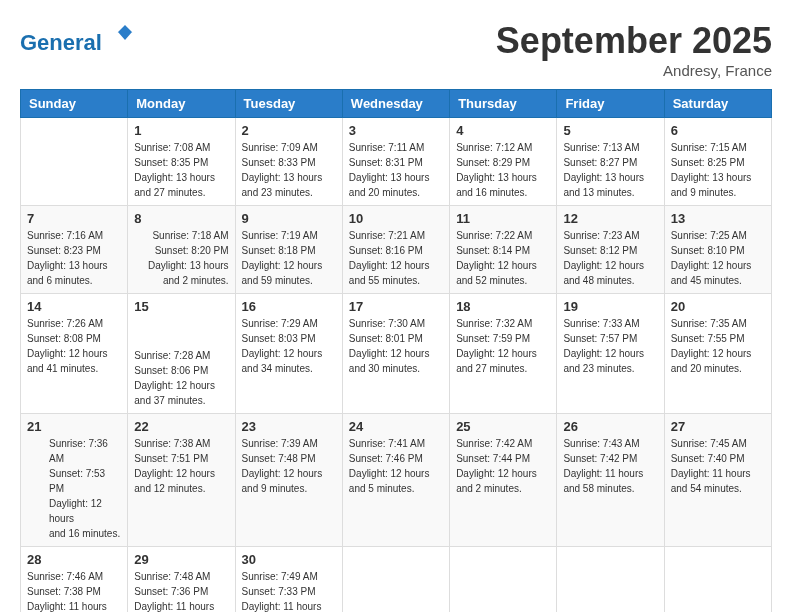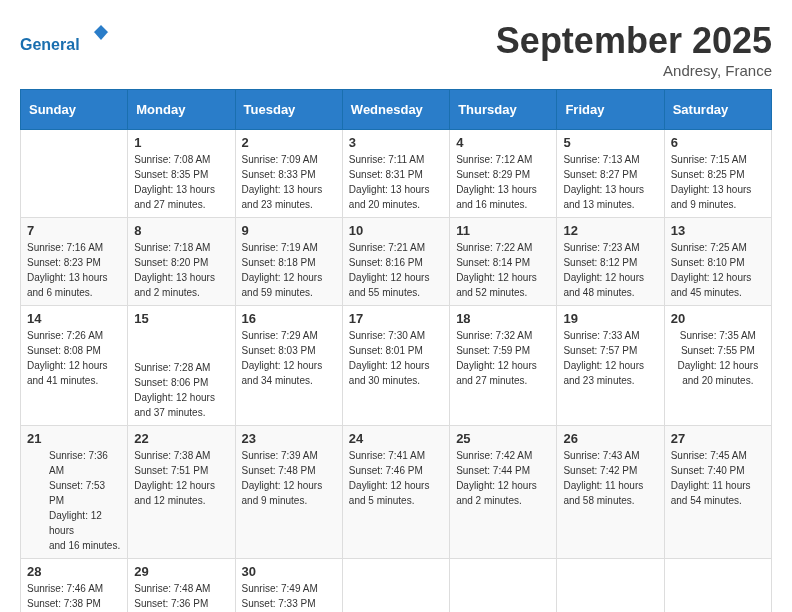--- a/index.html
+++ b/index.html
@@ -14,21 +14,21 @@
       display: flex;
       justify-content: space-between;
       align-items: flex-start;
       margin-bottom: 10px;
     }
     .logo {
       display: flex;
       align-items: center;
     }
     .logo-text {
-      font-size: 16px;
+      font-size: 22px;
       font-weight: bold;
       color: #333;
       line-height: 1.1;
     }
     .logo-text span {
       color: #1a6faf;
     }
     .logo-icon {
       width: 30px;
       height: 30px;
@@ -48,21 +48,21 @@
     }
     .calendar {
       width: 100%;
       border-collapse: collapse;
       border: 1px solid #ccc;
     }
     .calendar th {
       background-color: #2a7dc9;
       color: white;
       text-align: left;
-      padding: 12px 8px;
+      padding: 6px 8px;
       font-size: 13px;
       font-weight: bold;
       border: 1px solid #1a6faf;
     }
     .calendar td {
       vertical-align: top;
       padding: 5px 6px;
       border: 1px solid #ddd;
       width: 107px;
       min-height: 80px;
@@ -171,21 +171,21 @@
       <tr>
         <td>
           <span class="day-num">7</span>
           <div class="day-info" style="white-space: pre-line;">Sunrise: 7:16 AM
 Sunset: 8:23 PM
 Daylight: 13 hours
 and 6 minutes.</div>
         </td>
         <td>
           <span class="day-num">8</span>
-          <div class="day-info" style="white-space: pre-line;">Sunrise: 7:18 AM
+          <div class="day-info" style="white-space: pre-line; text-align: right;">Sunrise: 7:18 AM
 Sunset: 8:20 PM
 Daylight: 13 hours
 and 2 minutes.</div>
         </td>
         <td>
           <span class="day-num">9</span>
           <div class="day-info" style="white-space: pre-line;">Sunrise: 7:19 AM
 Sunset: 8:18 PM
 Daylight: 12 hours
 and 59 minutes.</div>
@@ -257,21 +257,21 @@
         </td>
         <td>
           <span class="day-num">19</span>
           <div class="day-info" style="white-space: pre-line;">Sunrise: 7:33 AM
 Sunset: 7:57 PM
 Daylight: 12 hours
 and 23 minutes.</div>
         </td>
         <td>
           <span class="day-num">20</span>
-          <div class="day-info" style="white-space: pre-line; text-align: center;">Sunrise: 7:35 AM
+          <div class="day-info" style="white-space: pre-line;">Sunrise: 7:35 AM
 Sunset: 7:55 PM
 Daylight: 12 hours
 and 20 minutes.</div>
         </td>
       </tr>
       <tr>
         <td>
           <span class="day-num">21</span>
           <div class="day-info" style="white-space: pre-line; margin-left: 22px;">Sunrise: 7:36 AM
 Sunset: 7:53 PM

